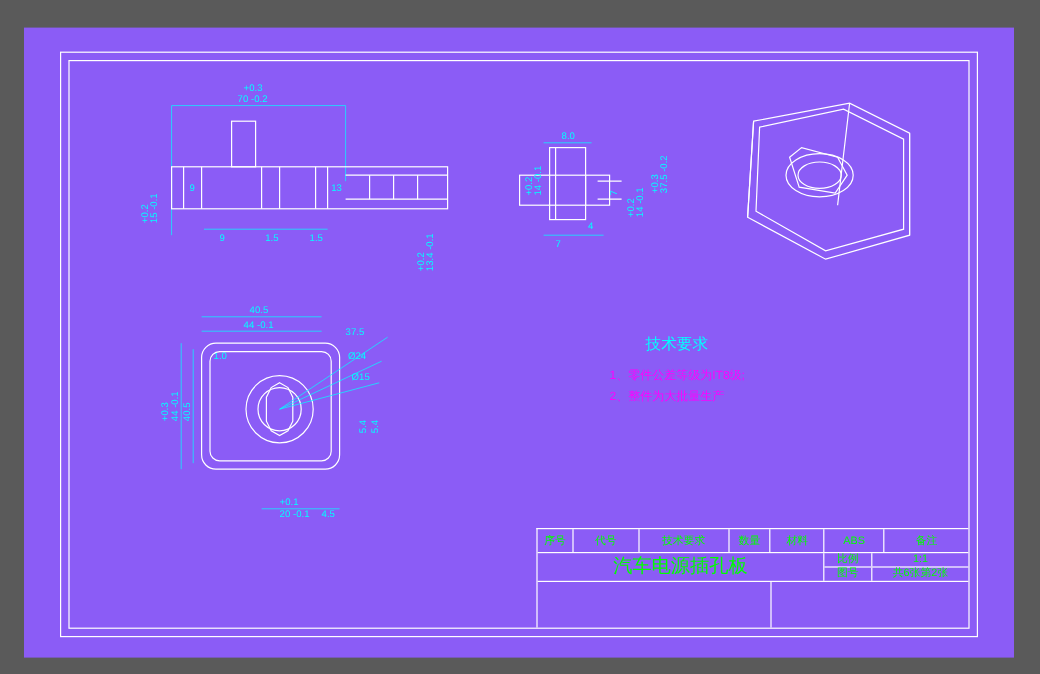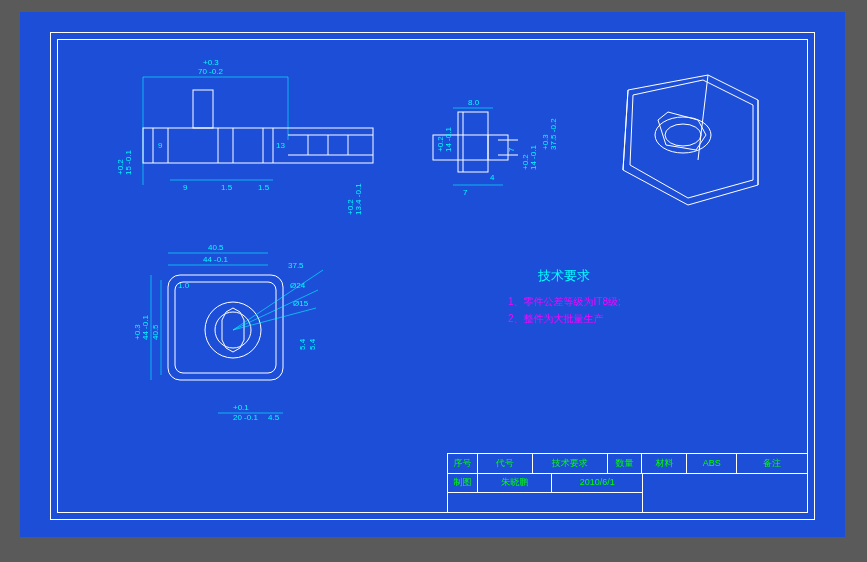--- a/index.html
+++ b/index.html
@@ -1,17 +1,17 @@
 <!DOCTYPE html>
 <html><head>
 <meta charset="utf-8">
 <style>
   * { margin: 0; padding: 0; box-sizing: border-box; }
   body { background: #5a5a5a; width: 867px; height: 562px; font-family: sans-serif; overflow: hidden; }
-  .viewport { position: absolute; left: 20px; top: 12px; width: 825px; height: 525px; background: #1d4ed8; padding-left: 20px; }
+  .viewport { position: absolute; left: 20px; top: 23px; width: 825px; height: 525px; background: #8b5cf6; padding-left: 20px; }
   .frame { position: absolute; left: 30px; top: 20px; width: 765px; height: 488px; border: 1px solid #fff; }
   .frame-inner { position: absolute; left: 6px; top: 6px; right: 6px; bottom: 6px; border: 1px solid #fff; }
   .cad text { font-family: sans-serif; }
   .dim { fill: #00ffff; font-size: 8px; }
   .dim-line { stroke: #00ffff; stroke-width: 0.6; fill: none; }
   .geom { stroke: #fff; stroke-width: 1; fill: none; }
   .note { fill: #ff00ff; font-size: 10px; }
   .note-title { fill: #00ffff; font-size: 13px; }
   .tb { position: absolute; right: 0; bottom: 0; width: 360px; border-top: 1px solid #fff; border-left: 1px solid #fff; }
   .tb-row { display: flex; border-bottom: 1px solid #fff; height: 20px; }
@@ -128,26 +128,34 @@
       <div class="tb">
         <div class="tb-row">
           <div class="tb-cell" style="width:30px">序号</div>
           <div class="tb-cell" style="width:55px">代号</div>
           <div class="tb-cell" style="width:75px">技术要求</div>
           <div class="tb-cell" style="width:35px">数量</div>
           <div class="tb-cell" style="width:45px">材料</div>
           <div class="tb-cell" style="width:50px">ABS</div>
           <div class="tb-cell" style="width:70px">备注</div>
         </div>
+        <div class="tb-row" style="height:24px">
+          <div class="tb-cell title-cell" style="width:240px">汽车电源插孔板</div>
+          <div style="width:120px;display:flex;flex-direction:column">
+            <div style="display:flex;height:12px;border-bottom:1px solid #fff">
+              <div class="tb-cell" style="width:40px">比例</div>
+              <div class="tb-cell" style="width:80px">1:1</div>
+            </div>
+            <div style="display:flex;height:12px">
+              <div class="tb-cell" style="width:40px">图号</div>
+              <div class="tb-cell" style="width:80px">共6张第2张</div>
+            </div>
+          </div>
+        </div>
         <div class="tb-row" style="height:38px">
           <div style="width:195px;display:flex;flex-direction:column;border-right:1px solid #fff">
-            <div style="display:flex;height:19px;border-bottom:1px solid #fff">
-              <div class="tb-cell" style="width:30px">制图</div>
-              <div class="tb-cell" style="width:75px">朱晓鹏</div>
-              <div class="tb-cell" style="width:90px">2010/6/1</div>
-            </div>
           </div>
         </div>
       </div>
 
     </div>
   </div>
 </div>
 
 </body></html>

